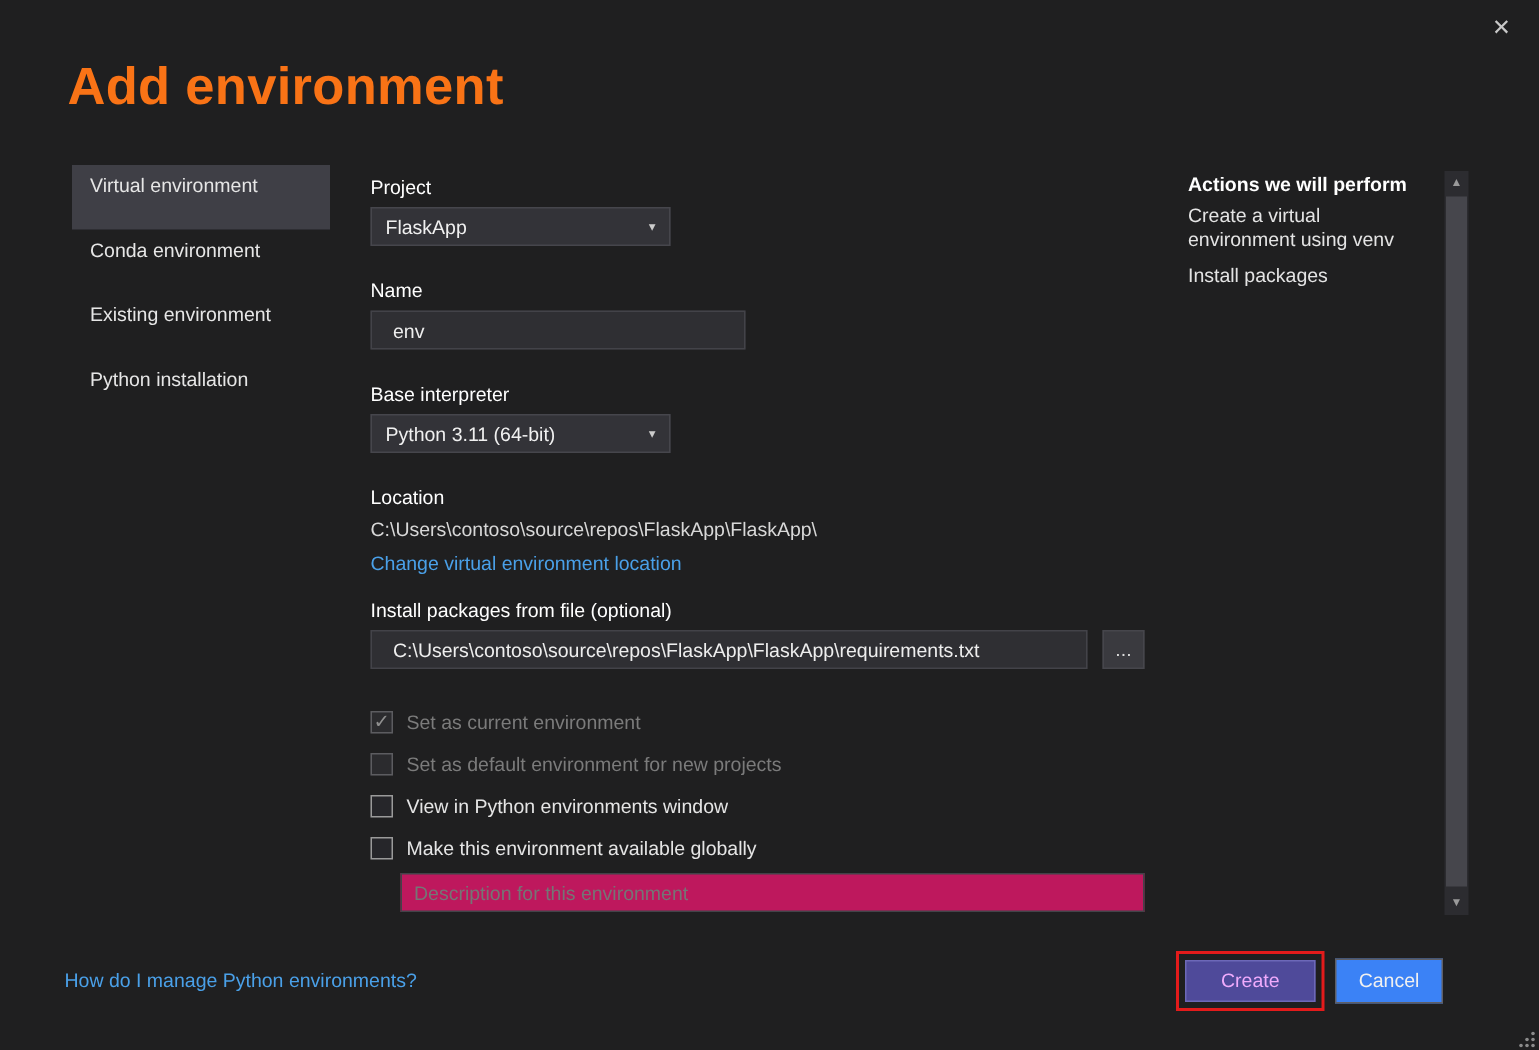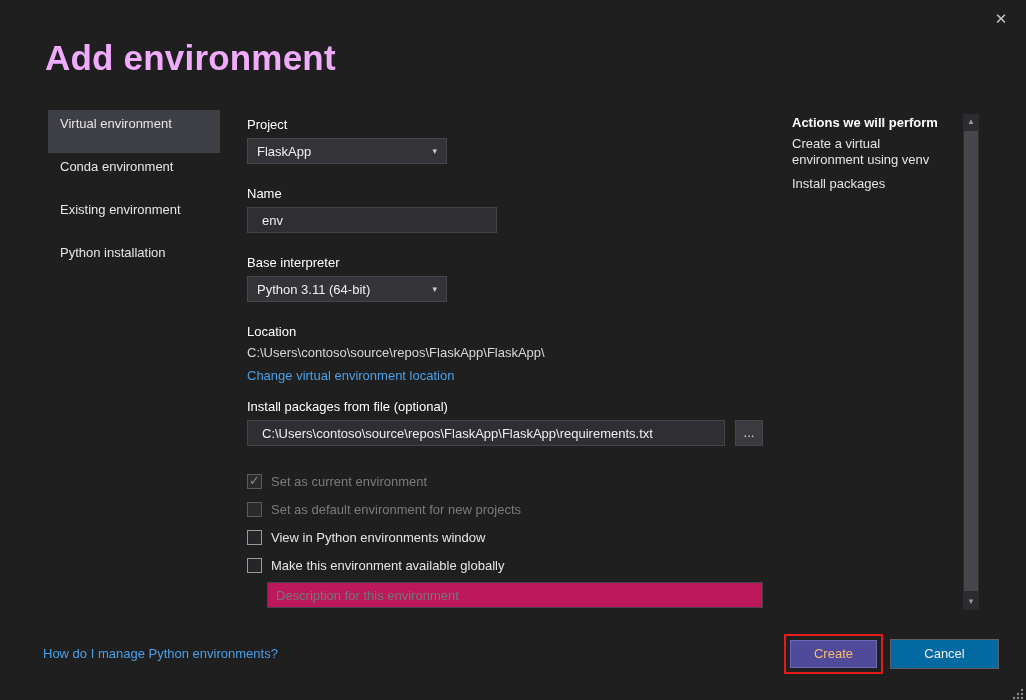--- a/index.html
+++ b/index.html
@@ -11,21 +11,21 @@
     background:#1f1f20; color:#e8e8e8; overflow:hidden;
   }
 
   .close-btn {
     position:absolute; top:8px; right:14px; width:22px; height:22px;
     color:#c8c8c8; font-size:15px; line-height:22px; text-align:center; cursor:pointer;
   }
 
   .title {
     position:absolute; left:45px; top:38px;
-    font-size:35px; font-weight:600; color:#f0abfc; letter-spacing:0.2px;
+    font-size:35px; font-weight:600; color:#f97316; letter-spacing:0.2px;
   }
 
   
   .sidebar { position:absolute; left:48px; top:110px; width:172px; }
   .side-item {
     height:43px; line-height:27px; padding:0 12px;
     font-size:13px; color:#e6e6e6; cursor:pointer; white-space:nowrap;
   }
   .side-item.selected { background:#3f3f46; }
 
@@ -106,26 +106,26 @@
   .help-link {
     position:absolute; left:43px; top:646px; font-size:13px;
     color:#4aa0e8; cursor:pointer;
   }
   .annotation-box {
     position:absolute; left:784px; top:634px; width:99px; height:40px;
     border:2px solid #e31b1b; pointer-events:none;
   }
   .create-btn {
     position:absolute; left:790px; top:640px; width:87px; height:28px;
-    background:#4f4a9a; border:1px solid #6d68b8; color:#fdba74;
+    background:#4f4a9a; border:1px solid #6d68b8; color:#f0abfc;
     font-size:13px; text-align:center; line-height:26px; cursor:pointer;
   }
   .cancel-btn {
-    position:absolute; left:890px; top:639px; width:109px; height:30px;
-    background:#0369a1; border:1px solid #5f5f66; color:#f0f0f0;
+    position:absolute; left:890px; top:639px; width:72px; height:30px;
+    background:#3b82f6; border:1px solid #5f5f66; color:#f0f0f0;
     font-size:13px; text-align:center; line-height:28px; cursor:pointer;
   }
 
   .resize-grip { position:absolute; right:2px; bottom:2px; width:12px; height:12px; }
 </style>
 </head>
 <body>
 
 <div class="dialog">
 

